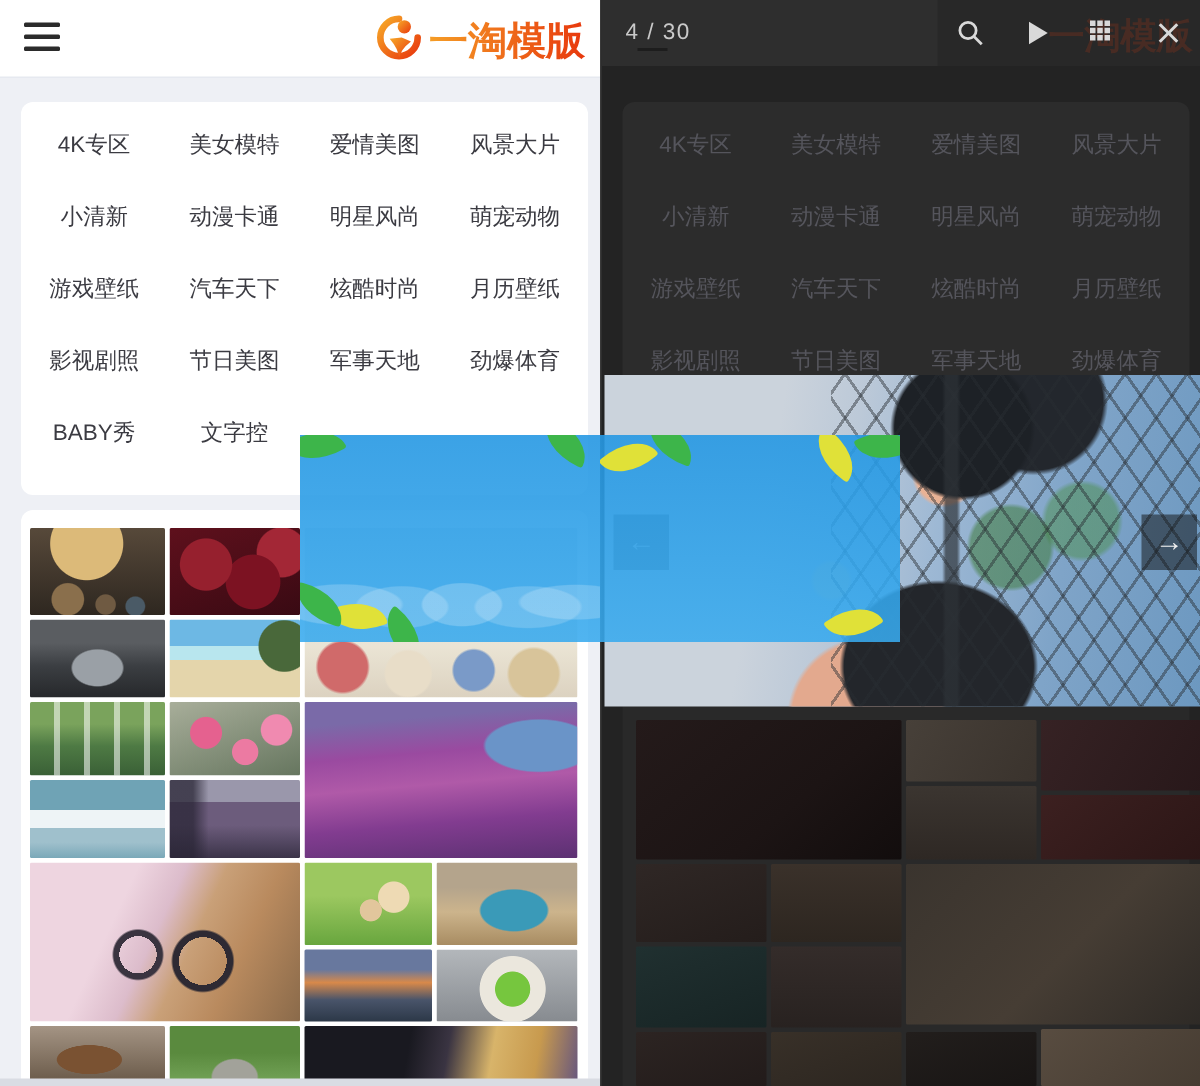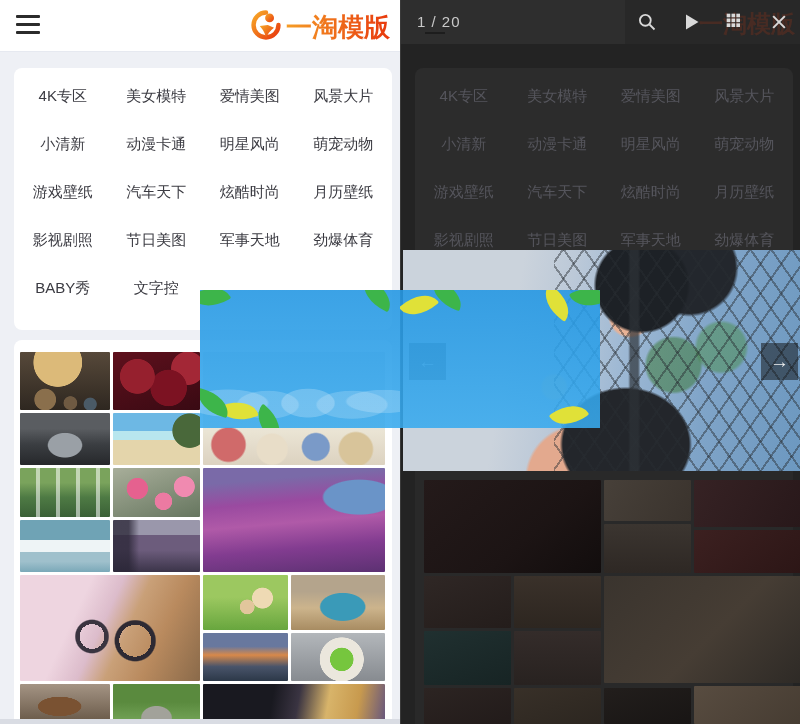--- a/index.html
+++ b/index.html
@@ -249,21 +249,21 @@
     <div class="dt" style="left:203px;top:688px;width:87px;height:36px;background:linear-gradient(160deg,#221e1c,#181514)"></div>
     <div class="dt" style="left:293px;top:686px;width:107px;height:38px;background:linear-gradient(140deg,#584c40,#463c32)"></div>
 
     <div class="main-photo">
       <div class="fence"></div>
     </div>
     <div class="nav-arrow nav-prev">←</div>
     <div class="nav-arrow nav-next">→</div>
 
     <div class="toolbar">
-      <span class="counter">1 / 20</span>
+      <span class="counter">4 / 30</span>
       <div class="tb-right">
         <span class="ghost-logo">一淘模版</span>
         <div class="tb-btn">
           <svg viewBox="0 0 24 24" fill="none" stroke="#d9d9d9" stroke-width="2.2">
             <circle cx="10" cy="10" r="6.5"></circle>
               <line x1="15" y1="15" x2="21" y2="21"></line>
           </svg>
         </div>
         <div class="tb-btn">
           <svg viewBox="0 0 24 24">

